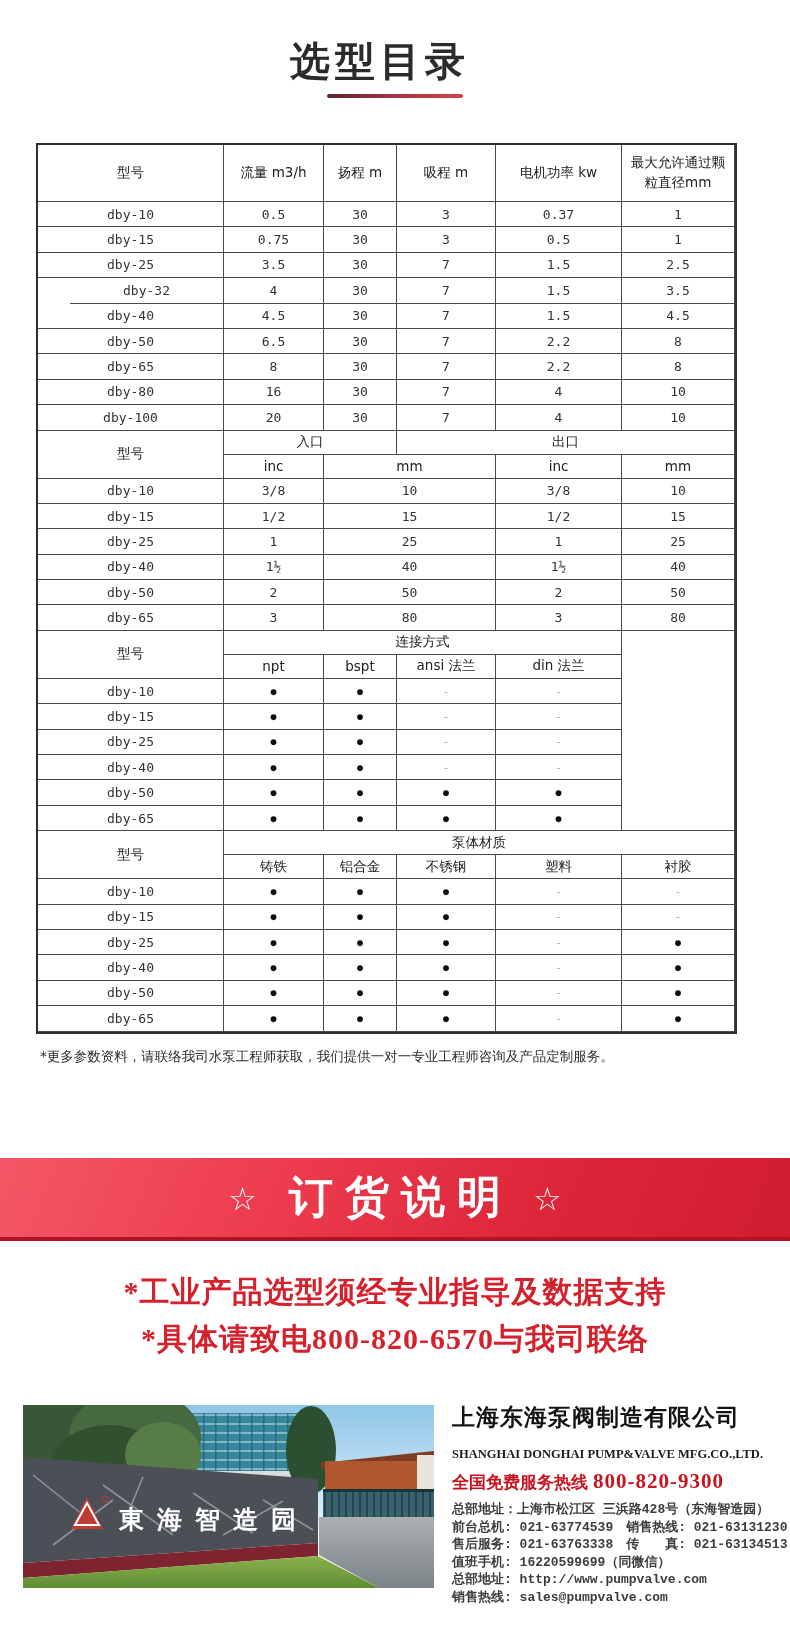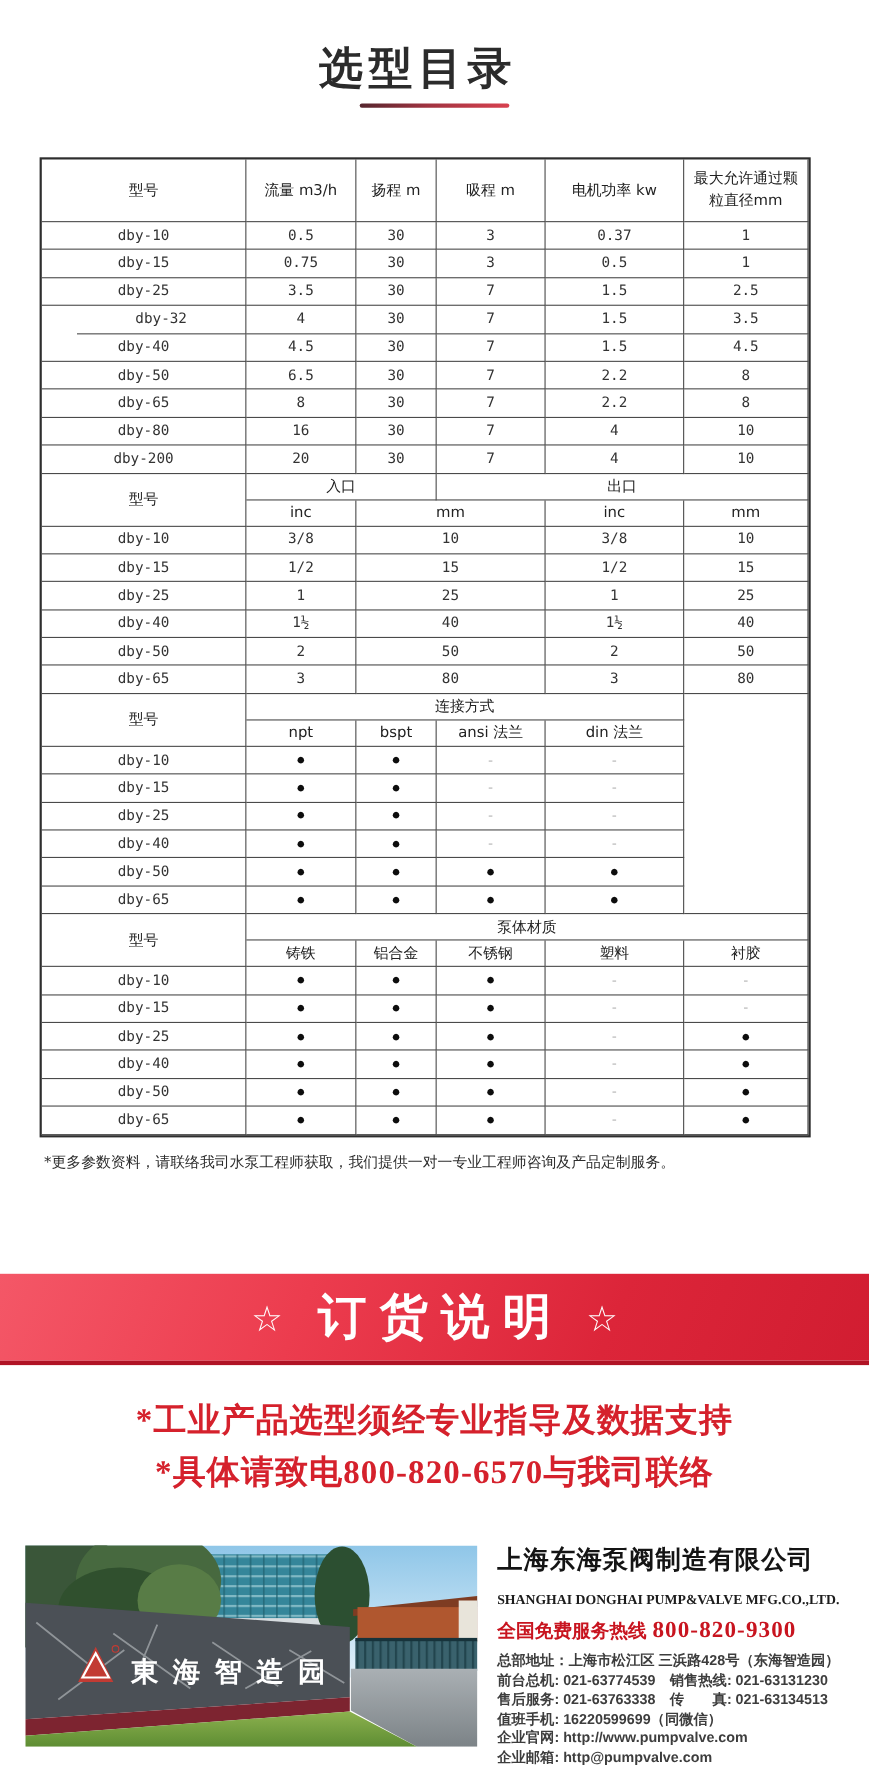--- a/index.html
+++ b/index.html
@@ -49,21 +49,21 @@
   .photo{position:absolute;left:23px;top:1405px;width:411px;height:183px;}
   .contact{position:absolute;left:452px;top:1402px;width:330px;}
   .co-name{font-size:23px;font-weight:700;color:#141414;letter-spacing:1px;white-space:nowrap;}
   .co-en{font-family:"Liberation Serif","DejaVu Serif",serif;font-weight:700;
     font-size:12.5px;color:#1c1c1c;margin-top:14px;white-space:nowrap;}
   .hotline{margin-top:7px;white-space:nowrap;}
   .hotline .hl-label{font-size:17px;font-weight:800;color:#c8141f;}
   .hotline .hl-num{font-family:"Liberation Serif","DejaVu Serif",serif;
     font-size:21px;font-weight:800;color:#c8141f;letter-spacing:1px;}
   .details{margin-top:7px;}
-  .detail-line{font-family:Liberation Sans, sans-serif;font-weight:700;
+  .detail-line{font-family:Liberation Mono, monospace;font-weight:700;
     font-size:13px;line-height:17.6px;color:#3d3d3d;white-space:nowrap;}
 </style>
 </head>
 <body>
 
 <div class="page">
 
   <div class="page-title">选型目录</div>
   <div class="title-underline"></div>
 
@@ -116,21 +116,21 @@
         <div class="cell" style="grid-area: 8 / 3;">30</div>
         <div class="cell" style="grid-area: 8 / 4;">7</div>
         <div class="cell" style="grid-area: 8 / 5;">2.2</div>
         <div class="cell" style="grid-area: 8 / 6;">8</div>
         <div class="cell" style="grid-area: 9 / 1;">dby-80</div>
         <div class="cell" style="grid-area: 9 / 2;">16</div>
         <div class="cell" style="grid-area: 9 / 3;">30</div>
         <div class="cell" style="grid-area: 9 / 4;">7</div>
         <div class="cell" style="grid-area: 9 / 5;">4</div>
         <div class="cell" style="grid-area: 9 / 6;">10</div>
-        <div class="cell" style="grid-area: 10 / 1;">dby-200</div>
+        <div class="cell" style="grid-area: 10 / 1;">dby-100</div>
         <div class="cell" style="grid-area: 10 / 2;">20</div>
         <div class="cell" style="grid-area: 10 / 3;">30</div>
         <div class="cell" style="grid-area: 10 / 4;">7</div>
         <div class="cell" style="grid-area: 10 / 5;">4</div>
         <div class="cell" style="grid-area: 10 / 6;">10</div>
       </div>
     <div class="grid" id="t2">
         <div class="cell hdr" style="grid-area: 1 / 1 / 3;">型号</div>
         <div class="cell hdr" style="grid-area: 1 / 2 / auto / 4;">入口</div>
         <div class="cell hdr" style="grid-area: 1 / 4 / auto / 7;">出口</div>
@@ -323,18 +323,18 @@
     <div class="co-en">SHANGHAI DONGHAI PUMP&amp;VALVE MFG.CO.,LTD.</div>
     <div class="hotline">
       <span class="hl-label">全国免费服务热线</span>
       <span class="hl-num">800-820-9300</span>
     </div>
     <div class="details">
       <div class="detail-line">总部地址：上海市松江区 三浜路428号（东海智造园）</div>
       <div class="detail-line">前台总机: 021-63774539　销售热线: 021-63131230</div>
       <div class="detail-line">售后服务: 021-63763338　传　　真: 021-63134513</div>
       <div class="detail-line">值班手机: 16220599699（同微信）</div>
-      <div class="detail-line">企业官网: http://www.pumpvalve.com</div>
-      <div class="detail-line">企业邮箱: http@pumpvalve.com</div>
+      <div class="detail-line">总部地址: http://www.pumpvalve.com</div>
+      <div class="detail-line">销售热线: sales@pumpvalve.com</div>
     </div>
   </div>
 
 </div>
 
 </body></html>

